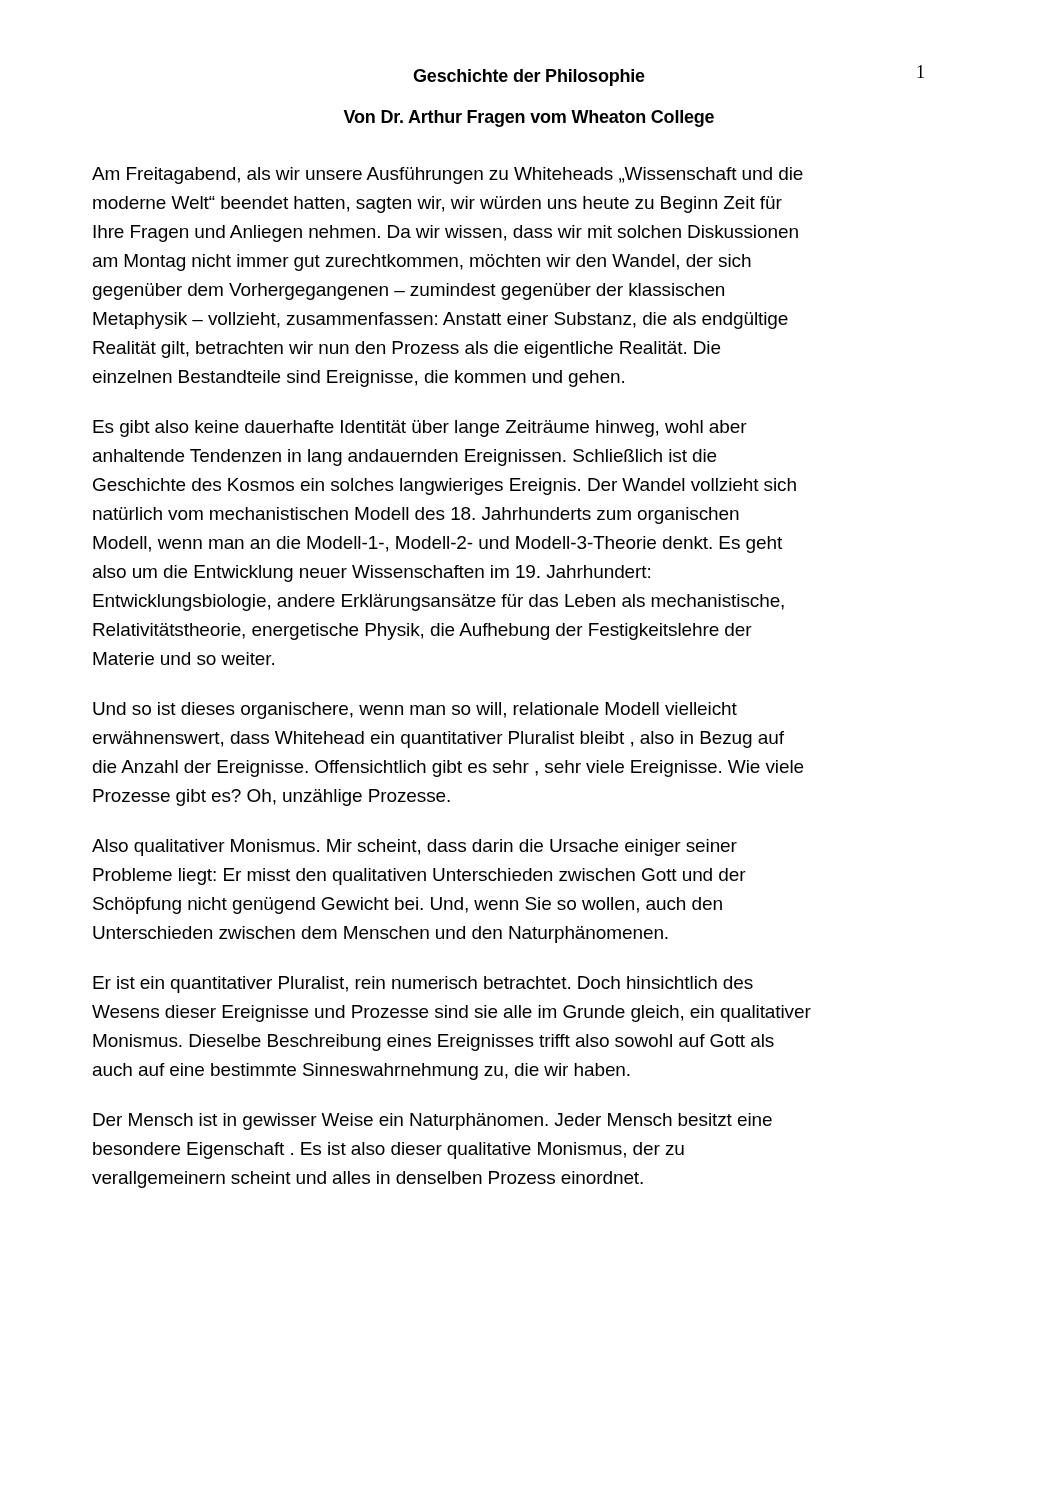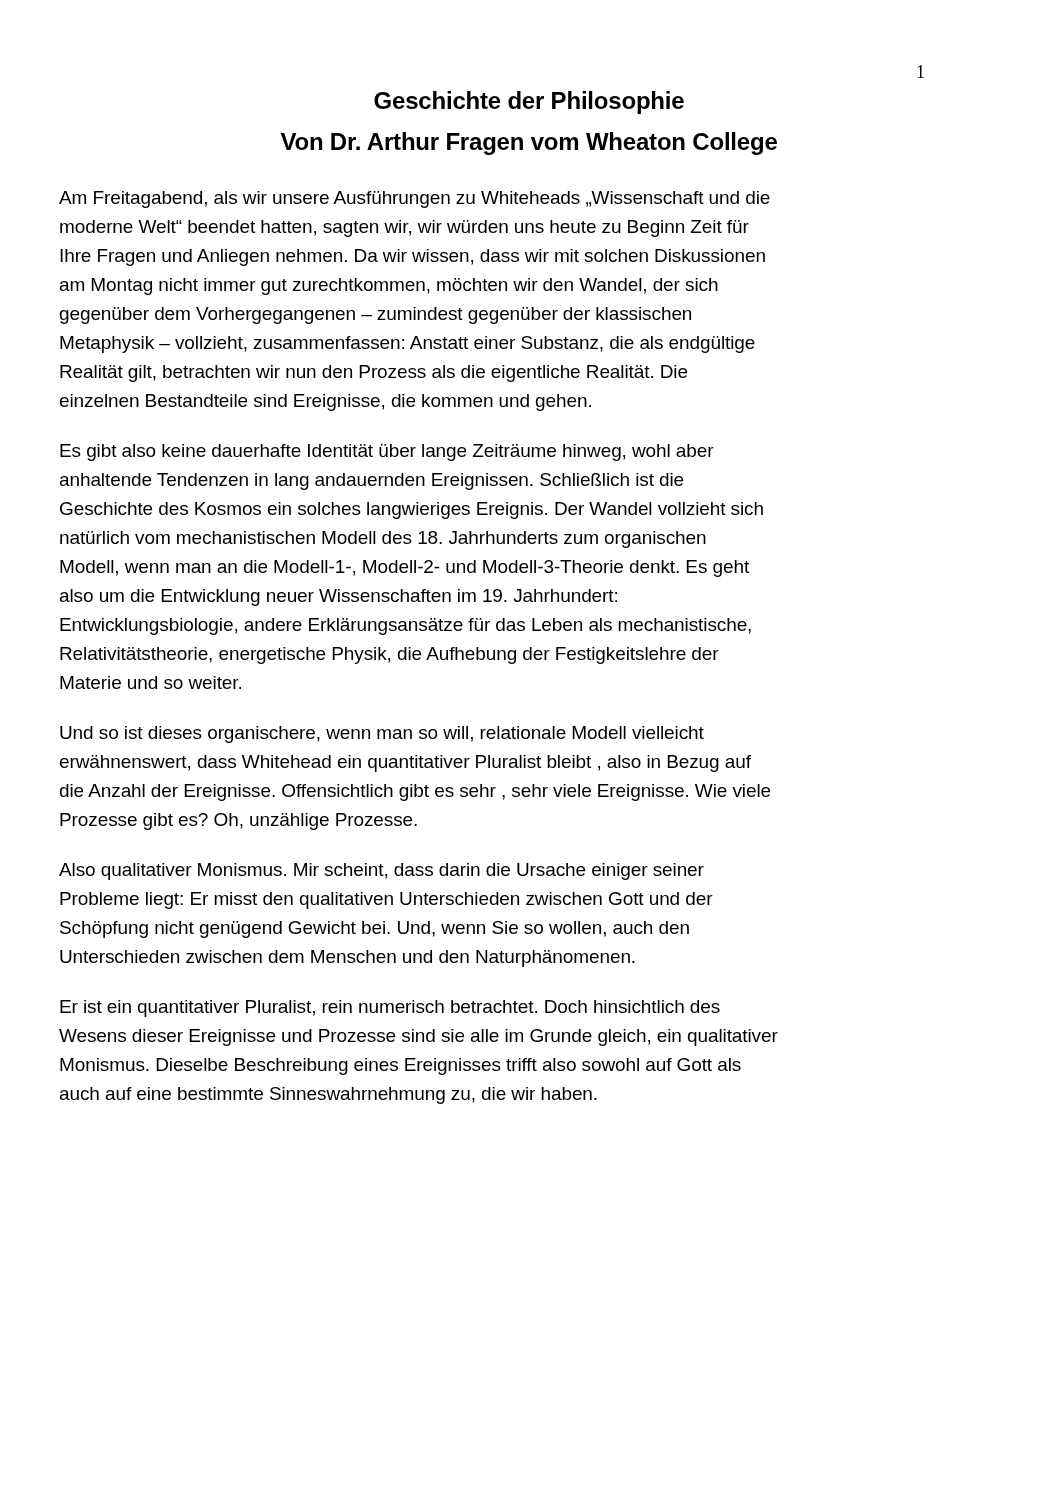--- a/index.html
+++ b/index.html
@@ -24,29 +24,29 @@
   .page-number {
     position: absolute;
     top: 62px;
     left: 916px;
     font-family: "Liberation Serif", serif;
     font-size: 18px;
     line-height: 20px;
     color: #000000;
   }
   .title-block {
-    padding-top: 80px;
+    padding-top: 56px;
     text-align: center;
     font-weight: bold;
-    font-size: 24px;
+    font-size: 18px;
     line-height: 41px;
     letter-spacing: -0.2px;
   }
   .body-text {
-    margin: 21px 120px 0 59px;
+    margin: 21px 120px 0 92px;
     font-size: 19px;
     line-height: 29px;
     letter-spacing: -0.1px;
   }
   .body-text p {
     margin: 0 0 21px 0;
     white-space: pre;
   }
 </style>
 </head>
@@ -84,15 +84,18 @@
 die Anzahl der Ereignisse. Offensichtlich gibt es sehr , sehr viele Ereignisse. Wie viele
 Prozesse gibt es? Oh, unzählige Prozesse.</p>
     <p>Also qualitativer Monismus. Mir scheint, dass darin die Ursache einiger seiner
 Probleme liegt: Er misst den qualitativen Unterschieden zwischen Gott und der
 Schöpfung nicht genügend Gewicht bei. Und, wenn Sie so wollen, auch den
 Unterschieden zwischen dem Menschen und den Naturphänomenen.</p>
     <p>Er ist ein quantitativer Pluralist, rein numerisch betrachtet. Doch hinsichtlich des
 Wesens dieser Ereignisse und Prozesse sind sie alle im Grunde gleich, ein qualitativer
 Monismus. Dieselbe Beschreibung eines Ereignisses trifft also sowohl auf Gott als
 auch auf eine bestimmte Sinneswahrnehmung zu, die wir haben.</p>
+    <p>Der Mensch ist in gewisser Weise ein Naturphänomen. Jeder Mensch besitzt eine
+besondere Eigenschaft . Es ist also dieser qualitative Monismus, der zu
+verallgemeinern scheint und alles in denselben Prozess einordnet.</p>
   </main>
 
 </div>
 
 </body></html>

